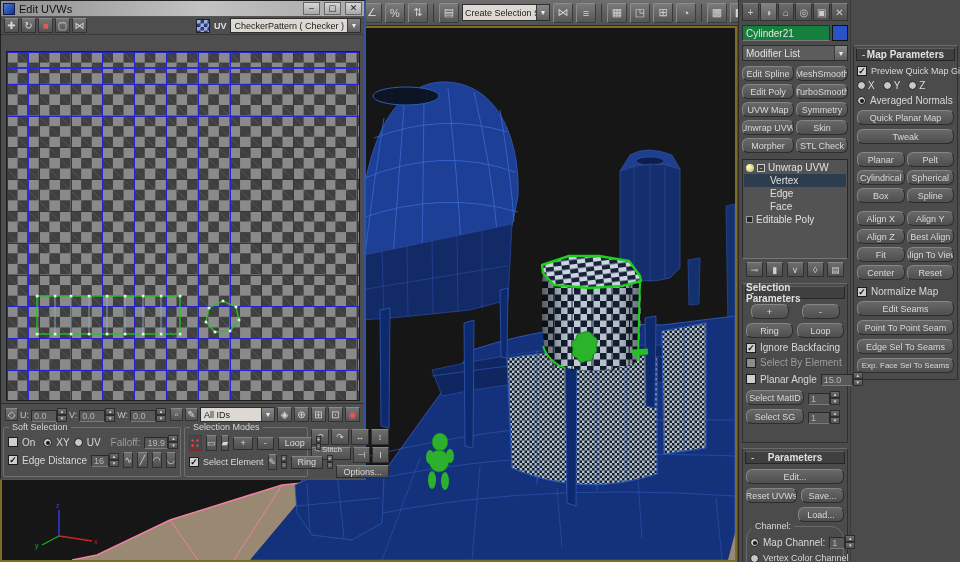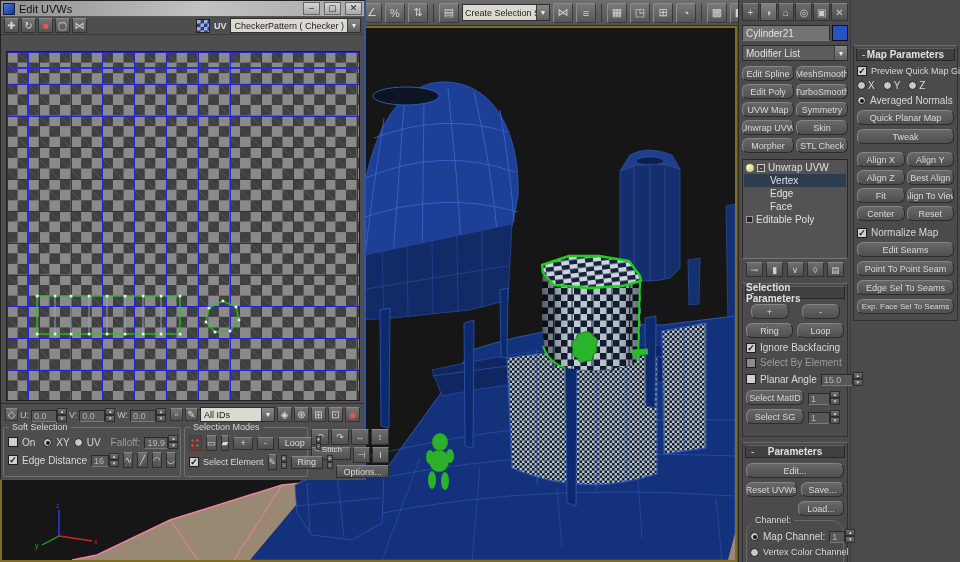--- a/index.html
+++ b/index.html
@@ -19,21 +19,21 @@
   .viewport svg{display:block}
 
   
   .command-panel{position:absolute;left:738px;top:0;width:222px;height:562px;background:#4b4b4b;border-left:1px solid #2d2d2d;display:flex}
   .cp-left{width:112px;padding:2px 2px 0 3px;border-right:1px solid #3a3a3a}
   .cp-right{width:109px;padding:45px 2px 0 2px}
   .cp-tabs{display:flex;gap:1px;height:18px;margin:1px 0 4px 0}
   .cp-tab{flex:1;background:linear-gradient(#6b6b6b,#4f4f4f);border:1px solid #333;border-top-color:#848484;color:#ccc;display:flex;align-items:center;justify-content:center;font-size:10px}
   .cp-tab.active{background:linear-gradient(#828282,#5f5f5f)}
   .obj-row{display:flex;gap:2px;height:16px;margin-bottom:4px}
-  .objname{flex:1;background:#737373;border:1px solid #2c2c2c;border-bottom-color:#7c7c7c;color:#e4e4e4;display:flex;align-items:center;padding:0 3px;font-size:10px}
+  .objname{flex:1;background:#15803d;border:1px solid #2c2c2c;border-bottom-color:#7c7c7c;color:#e4e4e4;display:flex;align-items:center;padding:0 3px;font-size:10px}
   .swatch{width:16px;height:16px;background:#2a52c8;border:1px solid #111}
   .cpdd{display:flex;height:16px;background:#5c5c5c;border:1px solid #2c2c2c;color:#e2e2e2;align-items:center;margin-bottom:5px}
   .cpdd .lbl{flex:1;padding:0 3px}
   .modgrid{display:grid;grid-template-columns:1fr 1fr;gap:3px 2px;margin-bottom:6px}
   .b3{background:linear-gradient(#686868,#4f4f4f);border:1px solid #2d2d2d;border-top-color:#858585;border-left-color:#858585;border-radius:6px;color:#dadada;font-size:9px;height:15px;display:flex;align-items:center;justify-content:center;white-space:nowrap;overflow:hidden}
   .stack{background:#535353;border:1px solid #282828;border-bottom-color:#777;height:100px;padding:1px;font-size:10px;color:#e0e0e0;margin-bottom:3px}
   .stk-row{display:flex;align-items:center;height:13px;gap:3px;padding-left:2px}
   .stk-row.sel{background:#2e3d4e}
   .stk-row.sub{padding-left:26px}
   .bulb{width:8px;height:8px;border-radius:50%;background:radial-gradient(circle at 35% 35%,#ffffc8,#b9b964);flex:0 0 auto}
@@ -334,21 +334,21 @@
       <div class="row">
         <div class="b3" style="width:58px">Select MatID</div>
         <span class="spin">
           <span class="val" style="width:22px">1</span>
           <span class="spbtns">
               <div class="up"></div>
               <div class="dn"></div>
             </span>
         </span>
       </div>
-      <div class="row" style="margin-bottom:6px">
+      <div class="row" style="margin-bottom:12px">
         <div class="b3" style="width:58px">Select SG</div>
         <span class="spin">
           <span class="val" style="width:22px">1</span>
           <span class="spbtns">
               <div class="up"></div>
               <div class="dn"></div>
             </span>
         </span>
       </div>
     </div>
@@ -408,20 +408,28 @@
       <div class="row">
         <span class="rad on"></span>
         <span class="lab">Averaged Normals</span>
       </div>
       <div class="row">
           <div class="b3" style="flex:1;height:15px">Quick Planar Map</div>
         </div>
       <div class="row" style="margin-bottom:8px">
           <div class="b3" style="flex:1;height:15px">Tweak</div>
         </div>
+      <div class="modgrid" style="margin-bottom:8px">
+        <div class="b3">Planar</div>
+        <div class="b3">Pelt</div>
+        <div class="b3">Cylindrical</div>
+        <div class="b3">Spherical</div>
+        <div class="b3">Box</div>
+        <div class="b3">Spline</div>
+      </div>
       <div class="modgrid">
         <div class="b3">Align X</div>
         <div class="b3">Align Y</div>
         <div class="b3">Align Z</div>
         <div class="b3">Best Align</div>
         <div class="b3">Fit</div>
         <div class="b3">Align To View</div>
         <div class="b3">Center</div>
         <div class="b3">Reset</div>
       </div>

